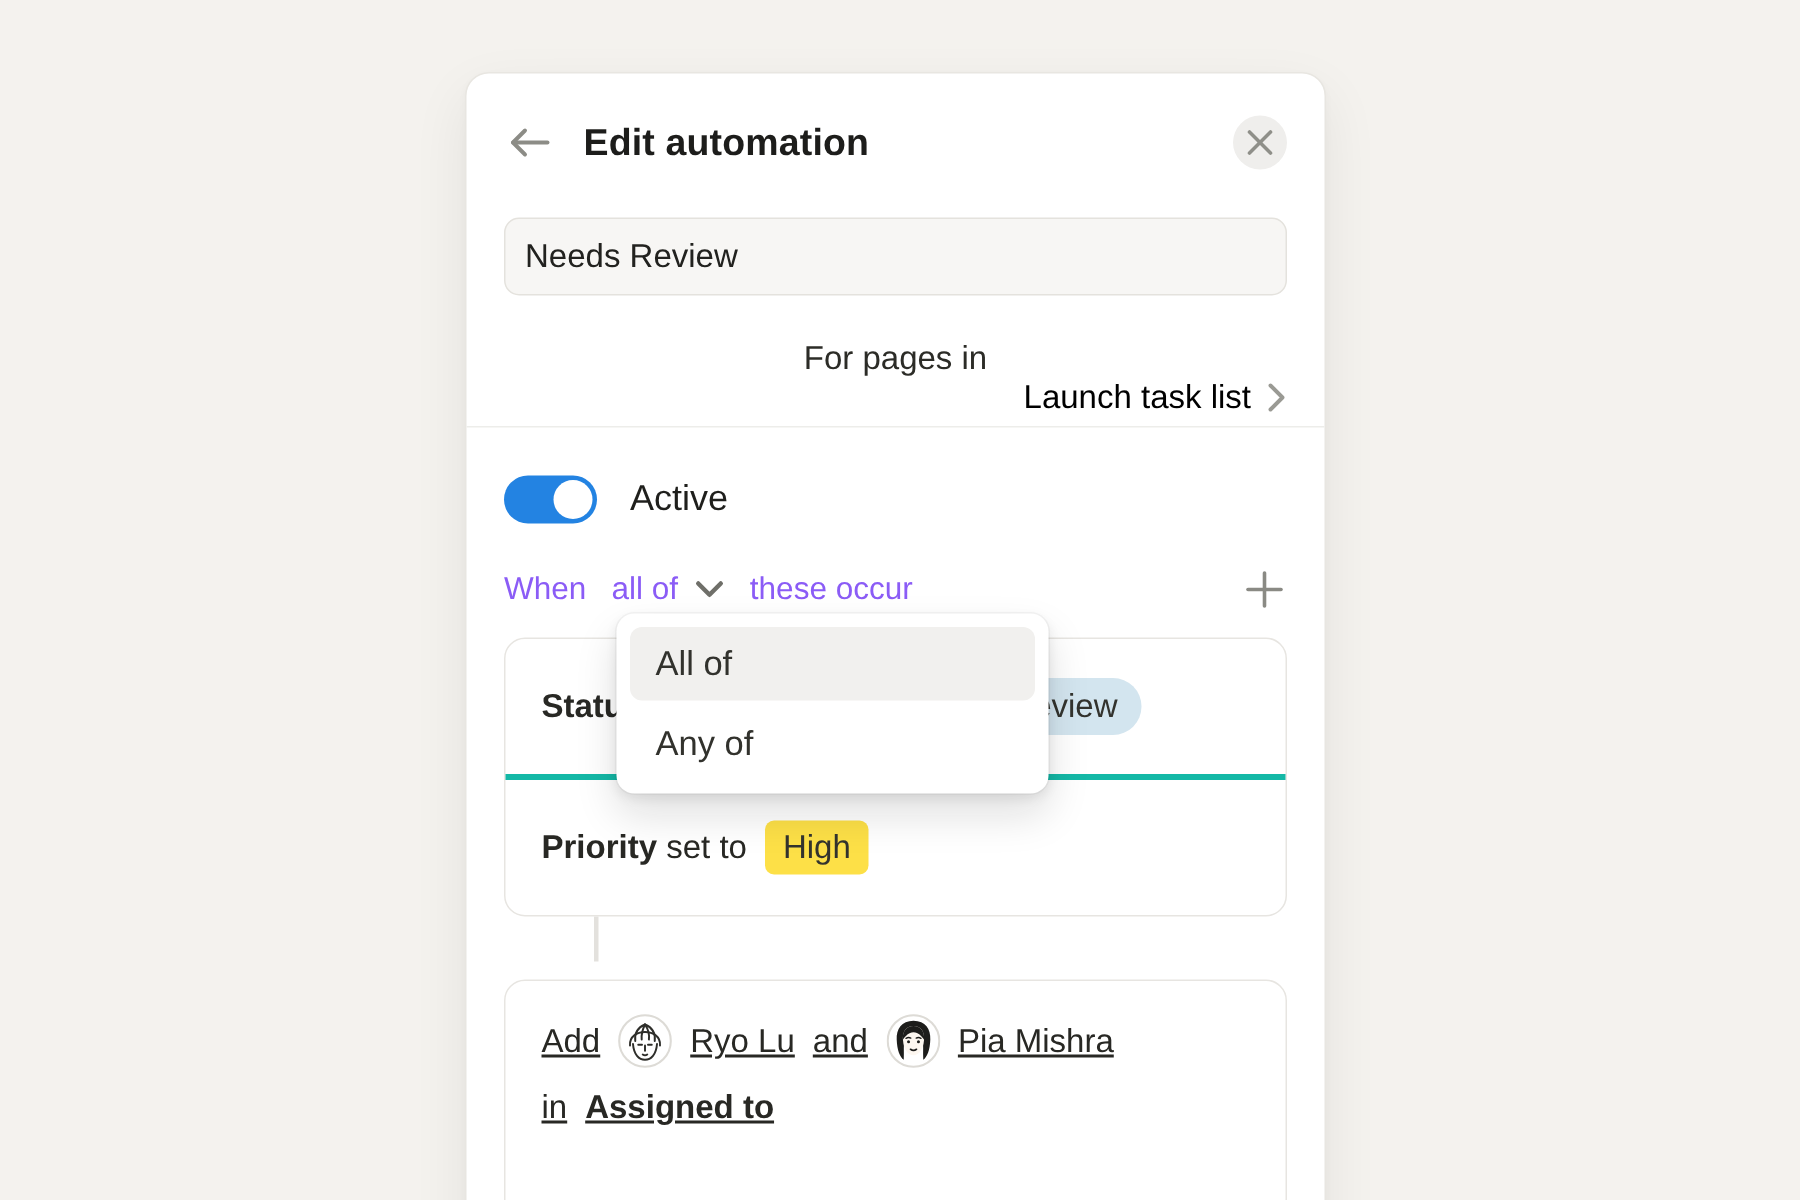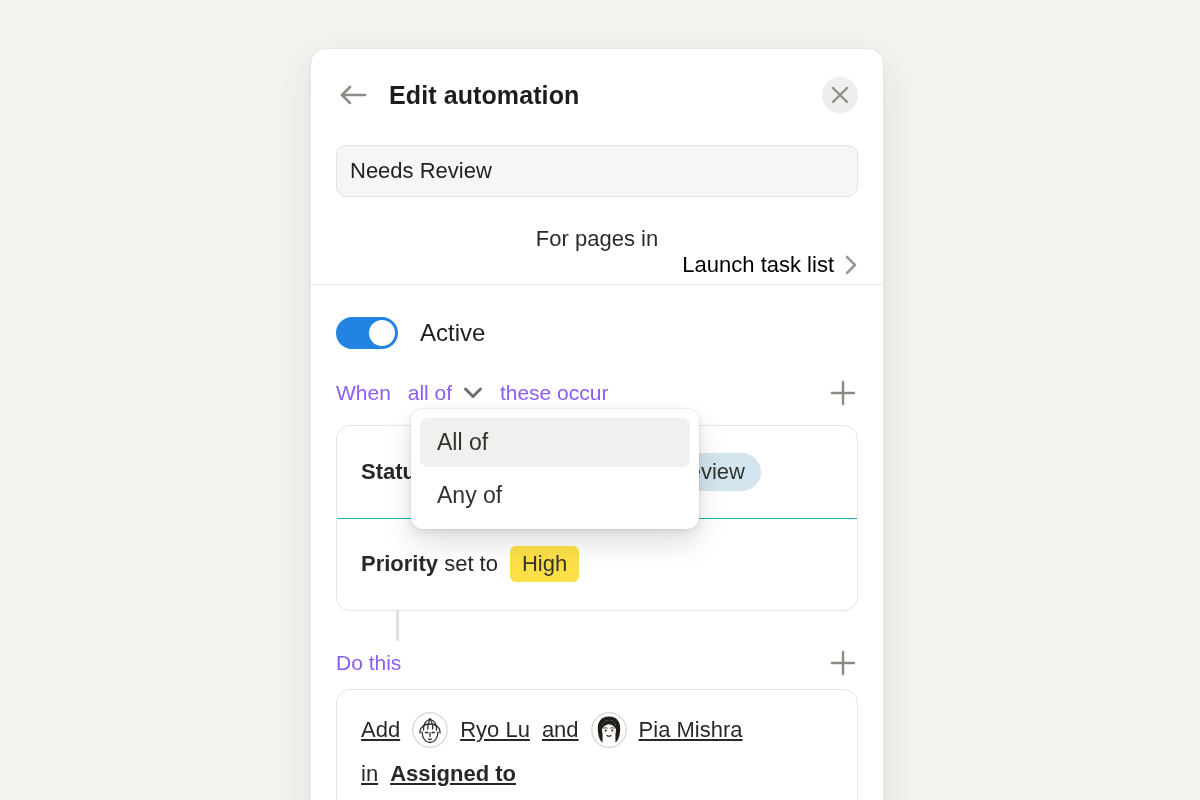--- a/index.html
+++ b/index.html
@@ -56,21 +56,21 @@
   .sec-label{font-size:21px;color:#8b5cf6;display:flex;align-items:center;gap:11px;}
   .sec-label .op{white-space:pre;}
   .plus-btn{margin-left:auto;width:30px;height:30px;display:flex;align-items:center;justify-content:center;cursor:pointer;}
 
   
   .cond-box{
     margin-top:18px;border:1px solid #e7e5e1;border-radius:14px;
     display:flex;flex-direction:column;height:186px;box-sizing:border-box;background:#fff;
   }
   .cond-row{flex:1;display:flex;align-items:center;padding:0 24px;position:relative;}
-  .cond-row + .cond-row{border-top:1px solid #14b8a6;align-items:center;}
+  .cond-row + .cond-row{border-top:4px solid #14b8a6;align-items:center;}
   .cond-text{font-size:22px;color:#282824;}
   .cond-prop{font-weight:700;}
   .pill{display:inline-block;font-size:22px;color:#33332e;line-height:1;}
   .pill-status{
     position:absolute;right:96px;top:50%;transform:translateY(-50%);
     background:#d3e5ef;border-radius:999px;padding:8px 16px;
   }
   .pill-select{background:#fde047;border-radius:6px;padding:7px 12px;margin-left:12px;}
 
   
@@ -186,31 +186,20 @@
       </div>
       <div class="cond-row">
         <span class="cond-text"><span class="cond-prop">Priority</span><span> set to</span></span>
         <span class="pill pill-select">High</span>
       </div>
     </div>
 
     <div class="connector"></div>
 
     
-    <div class="sec-row do-row">
-      <div class="sec-label">Do this</div>
-      <div class="plus-btn">
-        <span>
-          <svg width="26" height="26" viewBox="0 0 26 26" stroke="#8a8a84" stroke-width="2.4" stroke-linecap="round">
-            <path d="M13 2 V24"></path>
-              <path d="M2 13 H24"></path>
-          </svg>
-        </span>
-      </div>
-    </div>
 
     
     <div class="action-box">
       <div class="action-line">
         <span>Add</span>
         <span class="avatar">
           <svg width="36" height="36" viewBox="0 0 36 36">
             <circle cx="18" cy="18" r="17.2" fill="#ffffff" stroke="#dddbd6" stroke-width="1.4"></circle>
             <g fill="none" stroke="#2e2e2a" stroke-width="1.3" stroke-linecap="round">
               <path d="M8 21 C 7 9, 29 9, 28 21"></path>

